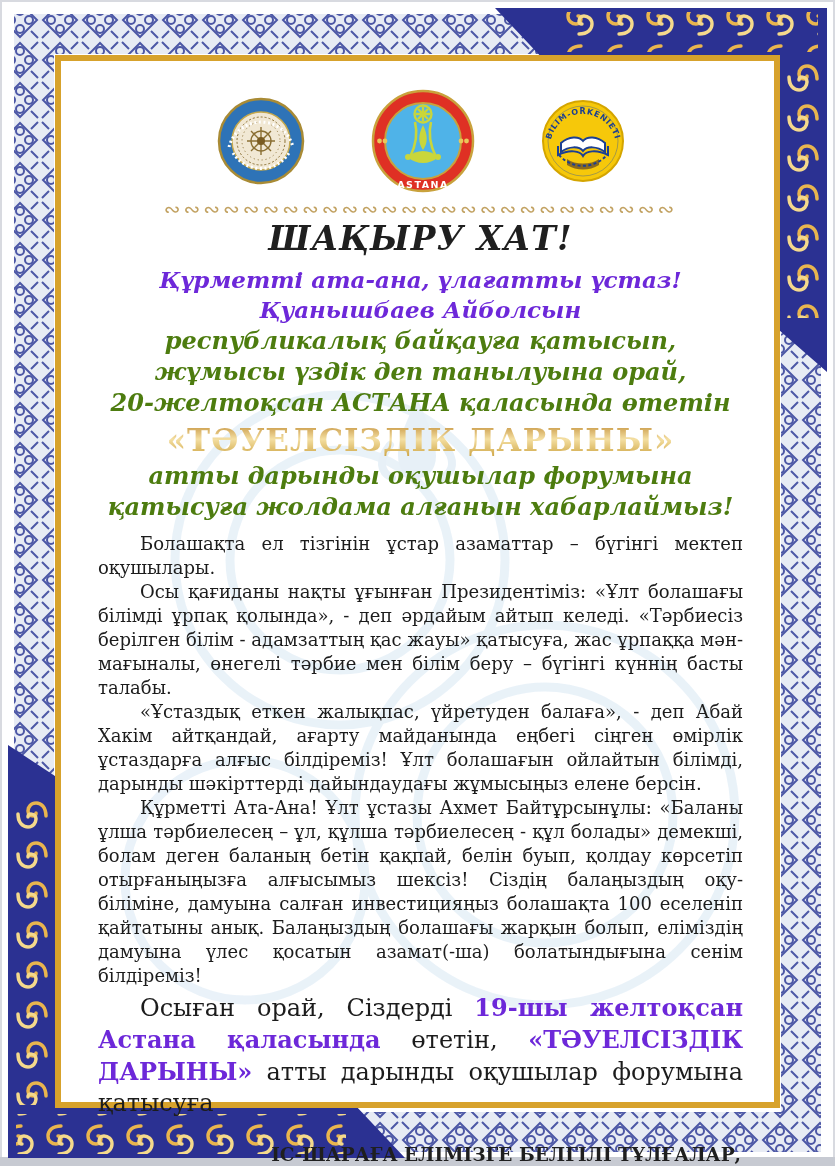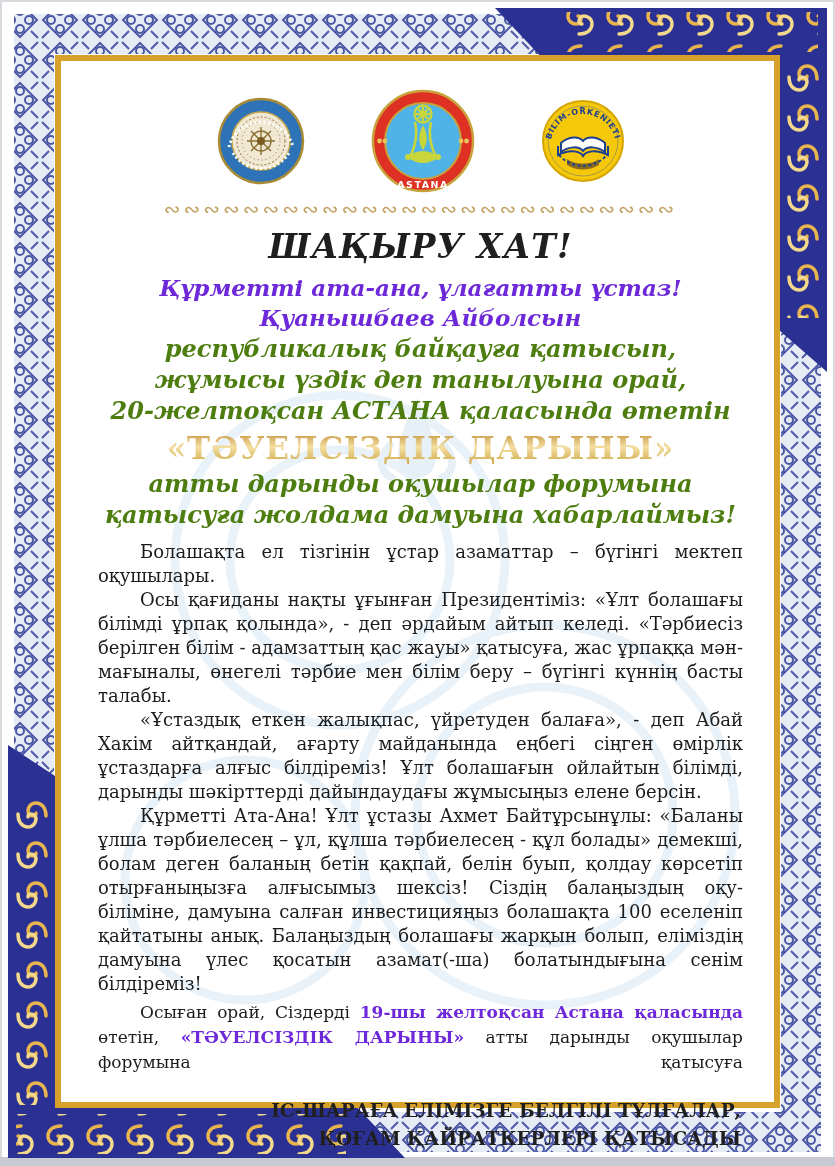--- a/index.html
+++ b/index.html
@@ -8,31 +8,31 @@
   #border-art{position:absolute;left:0;top:0;width:835px;height:1166px;}
   #content{position:absolute;left:64px;top:61px;width:713px;height:1044px;
            box-sizing:border-box;padding:30px 34px 0 34px;}
   .logos{display:flex;align-items:center;justify-content:center;gap:66px;height:100px;}
   .divider{white-space:nowrap;overflow:hidden;text-align:center;color:#C2A262;
            font-family:"DejaVu Sans",sans-serif;font-size:20px;letter-spacing:3px;
            line-height:20px;margin-top:8px;}
   .c{text-align:center;}
   .red{color:#6d28d9;}
   .title{font-size:33px;font-weight:bold;font-style:italic;letter-spacing:1px;
-         margin-top:8px;line-height:40px;color:#1f1f1f;}
+         margin-top:0;line-height:40px;color:#1f1f1f;}
   .h1line{font-size:23px;font-weight:bold;line-height:30px;}
   .h1line.it{font-style:italic;}
   .evline{font-size:24px;font-weight:bold;font-style:italic;line-height:31px;color:#4d7c0f;}
   .forum{font-size:31px;font-weight:bold;letter-spacing:1px;line-height:40px;margin-top:2px;}
   .forum span{background:linear-gradient(180deg,#b97f24 0%,#f4dfa2 48%,#c79a33 100%);
               -webkit-background-clip:text;background-clip:text;
               -webkit-text-fill-color:transparent;color:#D2A23C;display:inline-block;}
   .bodytext{margin-top:10px;font-size:18px;line-height:24px;text-align:justify;color:#1c1c1c;}
   .bodytext p{margin:0;text-indent:42px;}
-  .p5{margin-top:4px;font-size:17px;line-height:25px;text-align:justify;text-align-last:justify;
+  .p5{margin-top:4px;font-size:24px;line-height:31px;text-align:justify;text-align-last:justify;
       text-indent:42px;color:#1c1c1c;}
   .p5 b{font-weight:bold;}
   .footer{margin-top:22px;text-align:right;font-weight:bold;font-size:18.5px;
           line-height:28px;color:#1f1f1f;padding-right:2px;}
 </style>
 </head>
 <body>
 
 <div id="page">
 
@@ -169,21 +169,21 @@
 
     <div class="evline c">республикалық байқауға қатысып,</div>
     <div class="evline c">жұмысы үздік деп танылуына орай,</div>
     <div class="evline c">20-желтоқсан АСТАНА қаласында өтетін</div>
 
     <div class="forum c">
       <span>«ТӘУЕЛСІЗДІК ДАРЫНЫ»</span>
     </div>
 
     <div class="evline c">атты дарынды оқушылар форумына</div>
-    <div class="evline c">қатысуға жолдама дамуына хабарлаймыз!</div>
+    <div class="evline c">қатысуға жолдама алғанын хабарлаймыз!</div>
 
     <div class="bodytext">
       <p>Болашақта ел тізгінін ұстар азаматтар – бүгінгі мектеп оқушылары.</p>
       <p>Осы қағиданы нақты ұғынған Президентіміз: «Ұлт болашағы білімді ұрпақ қолында», - деп әрдайым айтып келеді. «Тәрбиесіз берілген білім - адамзаттың қас жауы» қатысуға, жас ұрпаққа мән-мағыналы, өнегелі тәрбие мен білім беру – бүгінгі күннің басты талабы.</p>
       <p>«Ұстаздық еткен жалықпас, үйретуден балаға», - деп Абай Хакім айтқандай, ағарту майданында еңбегі сіңген өмірлік ұстаздарға алғыс білдіреміз! Ұлт болашағын ойлайтын білімді, дарынды шәкірттерді дайындаудағы жұмысыңыз елене берсін.</p>
       <p>Құрметті Ата-Ана! Ұлт ұстазы Ахмет Байтұрсынұлы: «Баланы ұлша тәрбиелесең – ұл, құлша тәрбиелесең - құл болады» демекші, болам деген баланың бетін қақпай, белін буып, қолдау көрсетіп отырғаныңызға алғысымыз шексіз! Сіздің балаңыздың оқу-біліміне, дамуына салған инвестицияңыз болашақта 100 еселеніп қайтатыны анық. Балаңыздың болашағы жарқын болып, еліміздің дамуына үлес қосатын азамат(-ша) болатындығына сенім білдіреміз!</p>
     </div>
 
     <div class="p5"><span>Осыған орай, Сіздерді </span><b class="red">19-шы желтоқсан Астана қаласында</b><span> өтетін, </span><b class="red">«ТӘУЕЛСІЗДІК ДАРЫНЫ»</b><span> атты дарынды оқушылар  форумына қатысуға</span></div>
 

